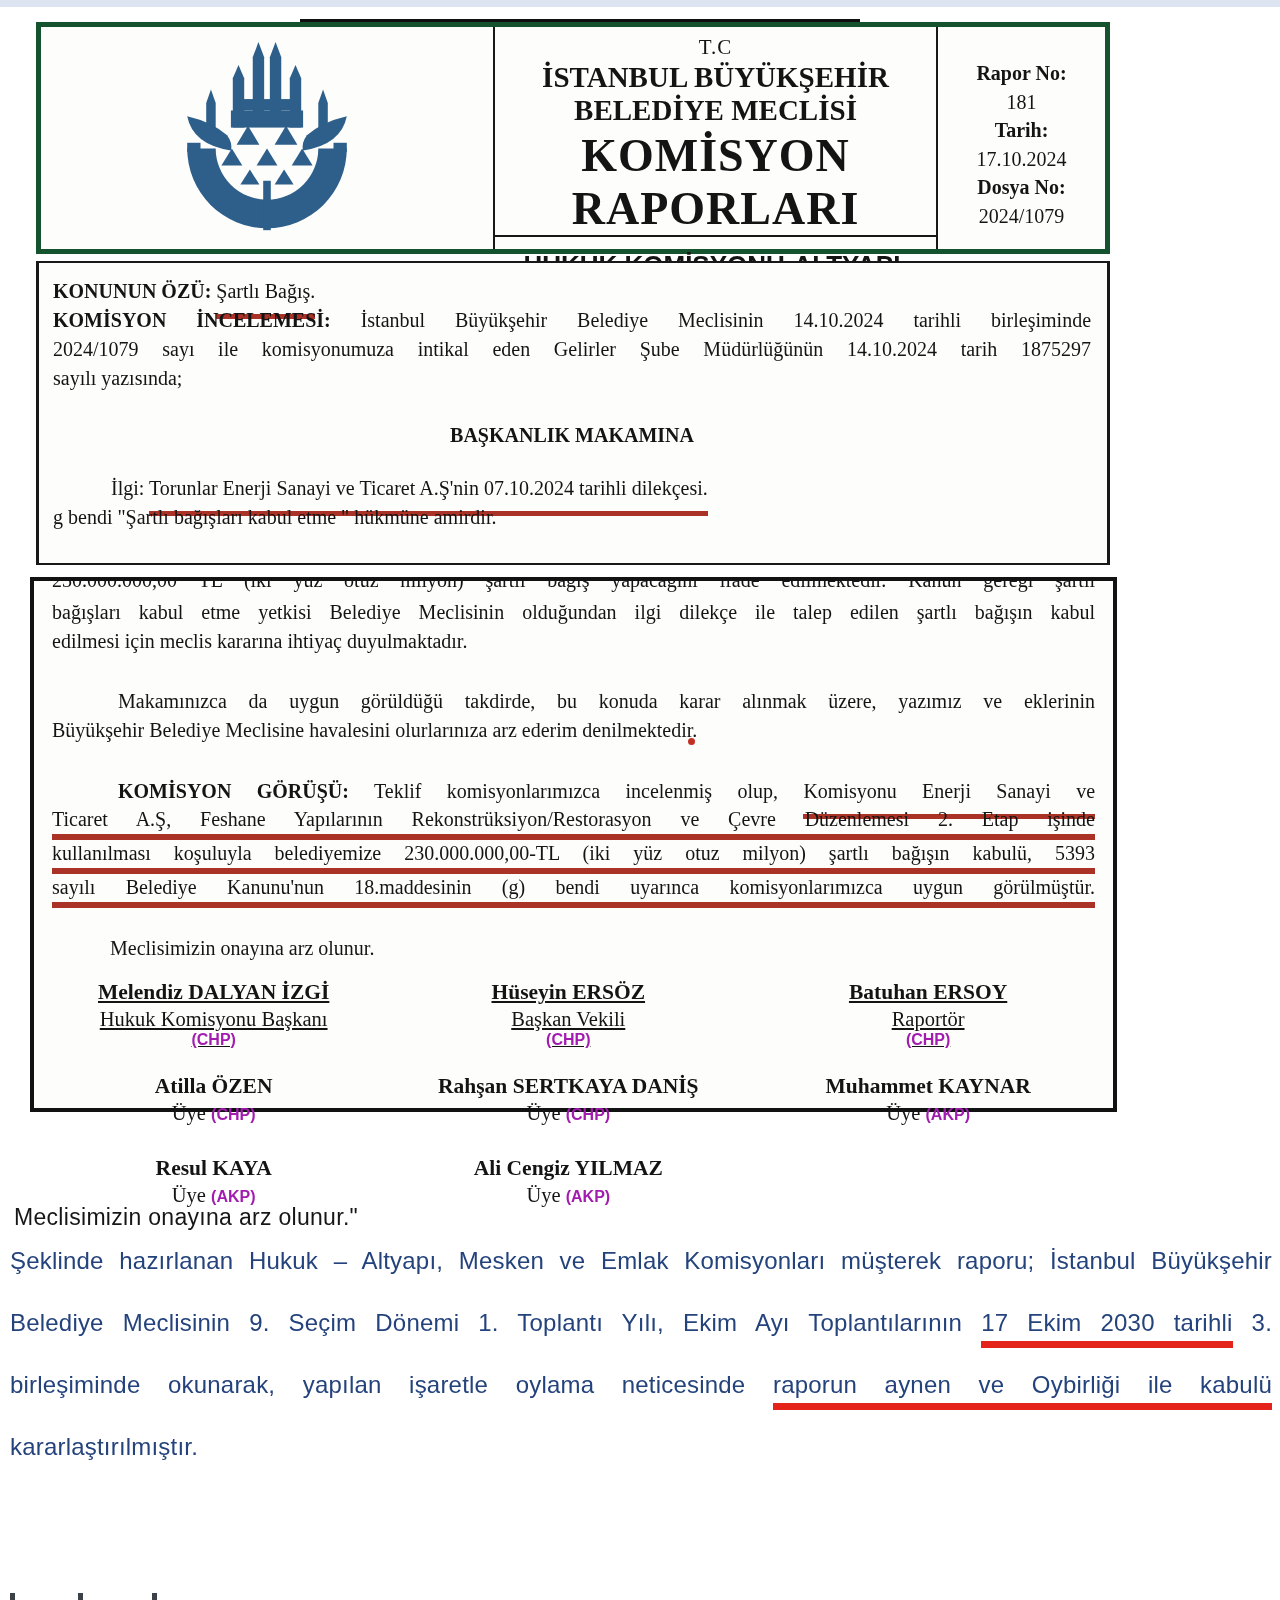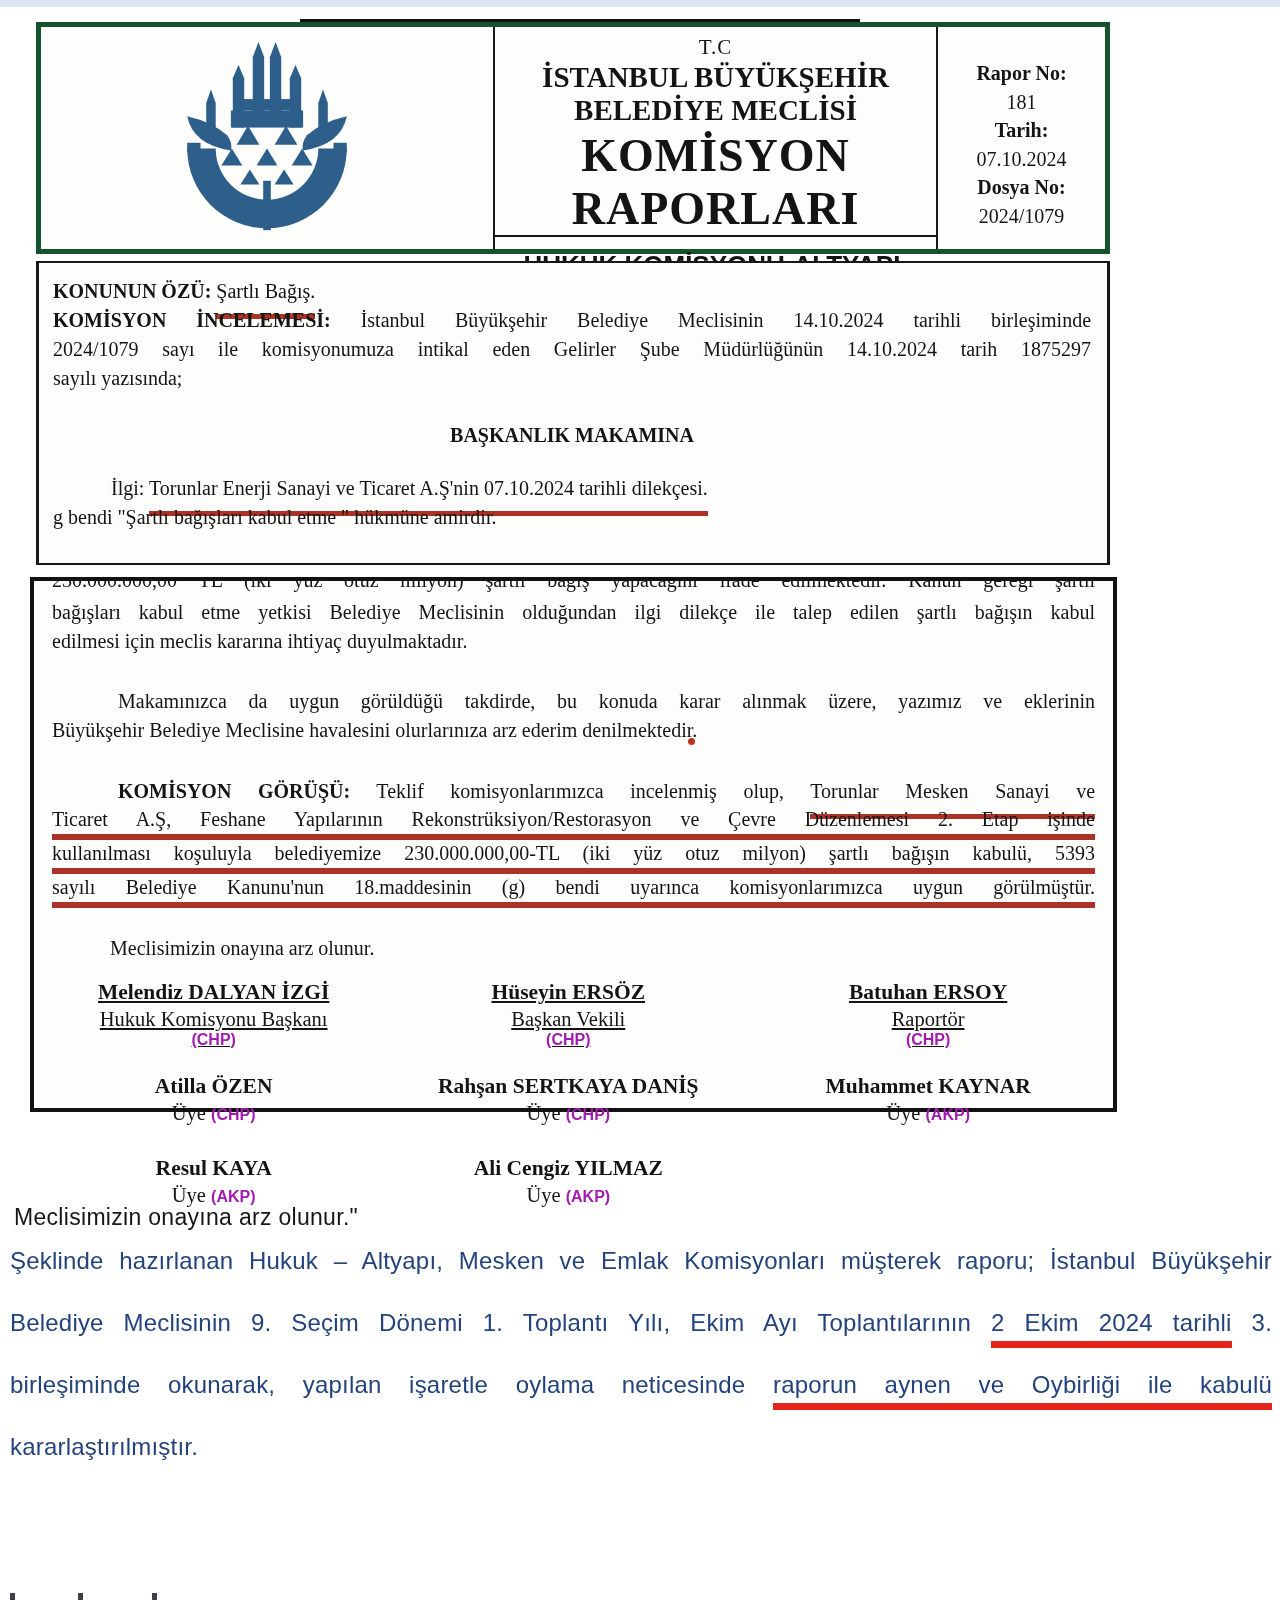--- a/index.html
+++ b/index.html
@@ -110,21 +110,21 @@
     </div>
     <div class="hdr-mid-bot">
       <div>HUKUK KOMİSYONU-ALTYAPI, MESKEN VE</div>
       <div>EMLAK KOMİSYONU MÜŞTEREK</div>
     </div>
   </div>
   <div class="hdr-meta">
     <div class="b">Rapor No:</div>
     <div>181</div>
     <div class="b">Tarih:</div>
-    <div>07.10.2024</div>
+    <div>17.10.2024</div>
     <div class="b">Dosya No:</div>
     <div>2024/1079</div>
   </div>
 </div>
 
 <div class="abs box2">
   <div class="ln">
     <span class="b">KONUNUN ÖZÜ:</span>
     <span class="ru">Şartlı Bağış.</span>
   </div>
@@ -147,21 +147,21 @@
     <div class="ln just">230.000.000,00 TL (iki yüz otuz milyon) şartlı bağış yapacağını ifade edilmektedir. Kanun gereği şartlı</div>
   </div>
   <div class="ln just">bağışları kabul etme yetkisi Belediye Meclisinin olduğundan ilgi dilekçe ile talep edilen şartlı bağışın kabul</div>
   <div class="ln">edilmesi için meclis kararına ihtiyaç duyulmaktadır.</div>
   <div class="ln just" style="text-indent:66px;margin-top:31px;">Makamınızca da uygun görüldüğü takdirde, bu konuda karar alınmak üzere, yazımız ve eklerinin</div>
   <div class="ln">Büyükşehir Belediye Meclisine havalesini olurlarınıza arz ederim denilmektedir.</div>
 
   <div class="ln just" style="margin-top:32px; text-indent:66px;">
     <span class="b">KOMİSYON GÖRÜŞÜ:</span>
     <span>Teklif komisyonlarımızca incelenmiş olup,</span>
-    <span class="ru">Torunlar Mesken Sanayi ve</span>
+    <span class="ru">Komisyonu Enerji Sanayi ve</span>
   </div>
   <div class="ln just ru-line">Ticaret A.Ş, Feshane Yapılarının Rekonstrüksiyon/Restorasyon ve Çevre Düzenlemesi 2. Etap işinde</div>
   <div class="ln just ru-line">kullanılması koşuluyla belediyemize 230.000.000,00-TL (iki yüz otuz milyon) şartlı bağışın kabulü, 5393</div>
   <div class="ln just ru-line">sayılı Belediye Kanunu'nun 18.maddesinin (g) bendi uyarınca komisyonlarımızca uygun görülmüştür.</div>
 
   <div class="ln" style="margin-top:26px; padding-left:58px;">Meclisimizin onayına arz olunur.</div>
 
   <div class="sig-grid" style="margin-top:16px;text-decoration:underline;">
     <div>
       <div class="sig-name">Melendiz DALYAN İZGİ</div>
@@ -207,21 +207,21 @@
 </div>
 
 <div class="abs red-dot" style="left:688px; top:738px;"></div>
 
 <div class="abs quote-close">Meclisimizin onayına arz olunur."</div>
 
 <div class="abs blue-par">
   <div class="blue-ln just">Şeklinde hazırlanan Hukuk – Altyapı, Mesken ve Emlak Komisyonları müşterek raporu; İstanbul Büyükşehir</div>
   <div class="blue-ln just">
     <span>Belediye Meclisinin 9. Seçim Dönemi 1. Toplantı Yılı, Ekim Ayı Toplantılarının</span>
-    <span class="bu">2 Ekim 2024 tarihli</span>
+    <span class="bu">17 Ekim 2030 tarihli</span>
     <span>3.</span>
   </div>
   <div class="blue-ln just">
     <span>birleşiminde okunarak, yapılan işaretle oylama neticesinde</span>
     <span class="bu">raporun aynen ve Oybirliği ile kabulü</span>
   </div>
   <div class="blue-ln">kararlaştırılmıştır.</div>
 </div>
 
 <div class="abs frag" style="left:10px;"></div>

